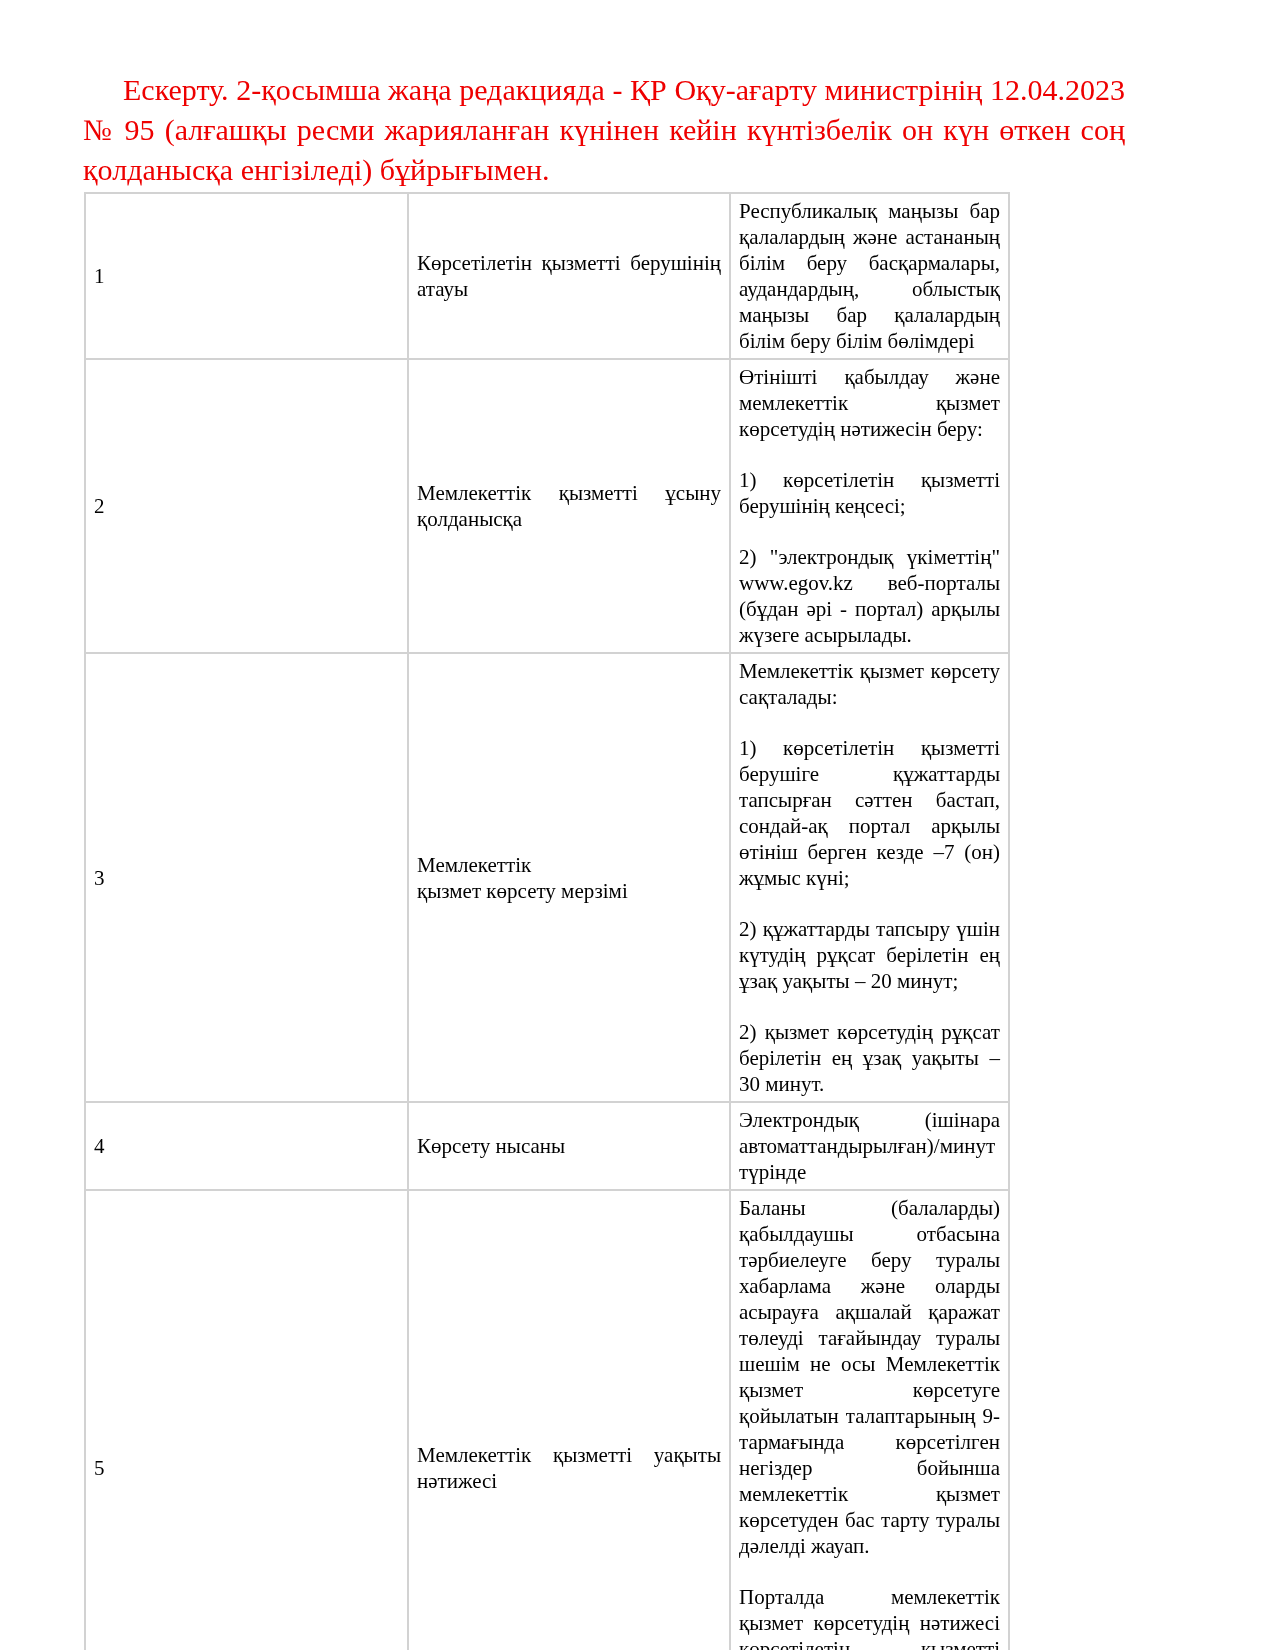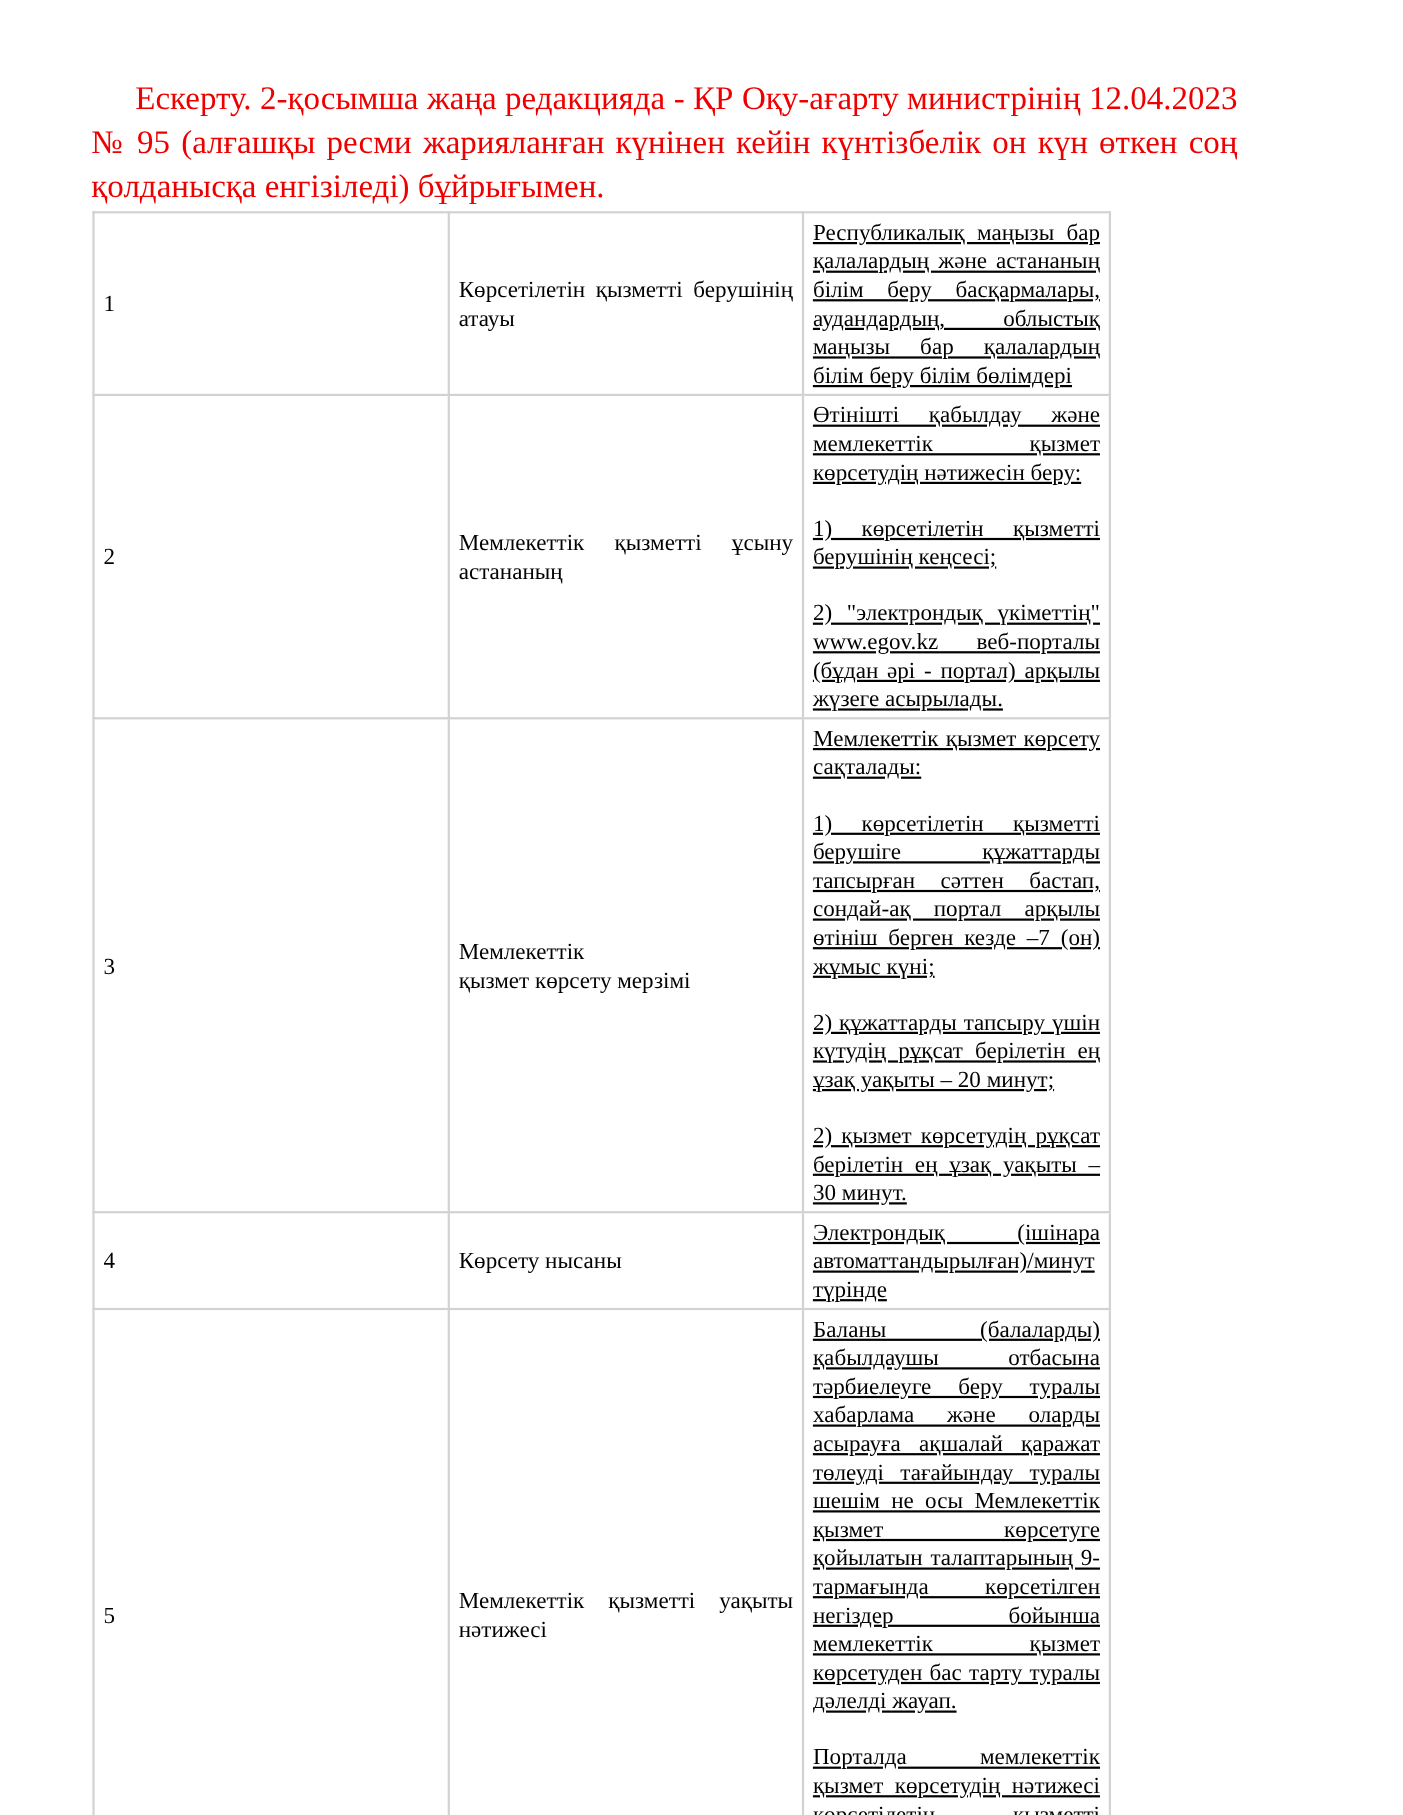--- a/index.html
+++ b/index.html
@@ -42,21 +42,20 @@
     padding-left: 6px;
   }
   td.label {
     vertical-align: middle;
     text-align: justify;
     white-space: pre-line;
   }
   td.content {
     vertical-align: top;
     text-align: justify;
-    text-decoration: underline;
   }
   td.content p { margin: 0; }
   td.content p + p { margin-top: 25px; }
   tr.r1 { height: 130px; }
   tr.r2 { height: 245px; }
   tr.r3 { height: 355px; }
   tr.r4 { height: 88px; }
   tr.r5 { height: 497px; }
   tr.r6 { height: 64px; }
 </style>
@@ -78,21 +77,21 @@
       <tr class="r1">
         <td class="num">1</td>
         <td class="label">Көрсетілетін қызметті берушінің атауы</td>
         <td class="content">
           <p>Республикалық маңызы бар қалалардың және астананың білім беру басқармалары, аудандардың, облыстық маңызы бар қалалардың білім беру білім бөлімдері</p>
         </td>
       </tr>
 
       <tr class="r2">
         <td class="num">2</td>
-        <td class="label">Мемлекеттік қызметті ұсыну астананың</td>
+        <td class="label">Мемлекеттік қызметті ұсыну қолданысқа</td>
         <td class="content">
           <p>Өтінішті қабылдау және мемлекеттік қызмет көрсетудің нәтижесін беру:</p>
           <p>1) көрсетілетін қызметті берушінің кеңсесі;</p>
           <p>2) "электрондық үкіметтің" www.egov.kz веб-порталы (бұдан әрі - портал) арқылы жүзеге асырылады.</p>
         </td>
       </tr>
 
       <tr class="r3">
         <td class="num">3</td>
         <td class="label">Мемлекеттік

